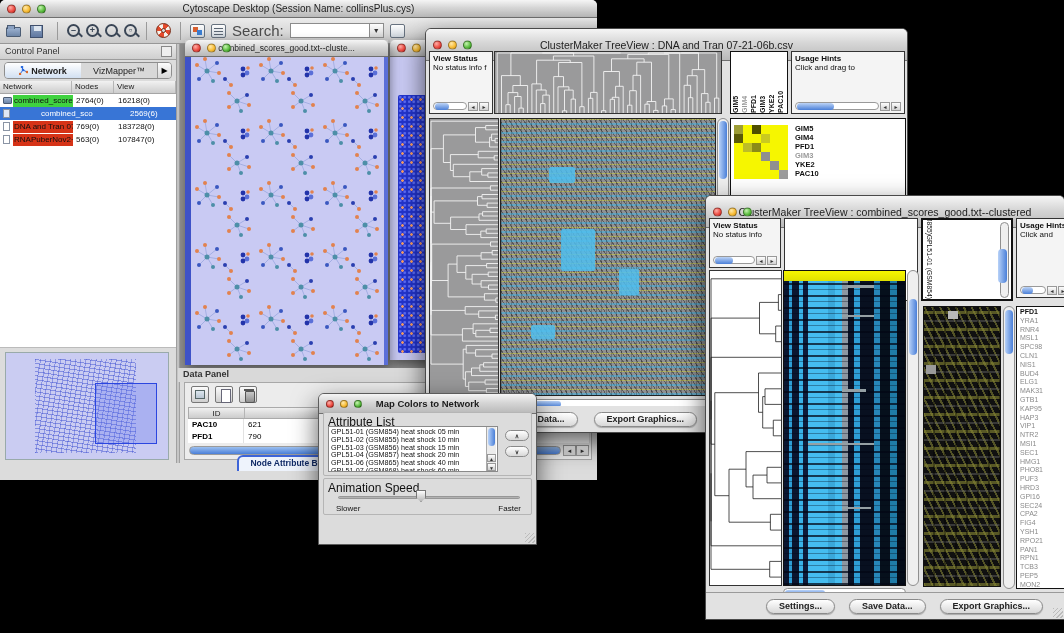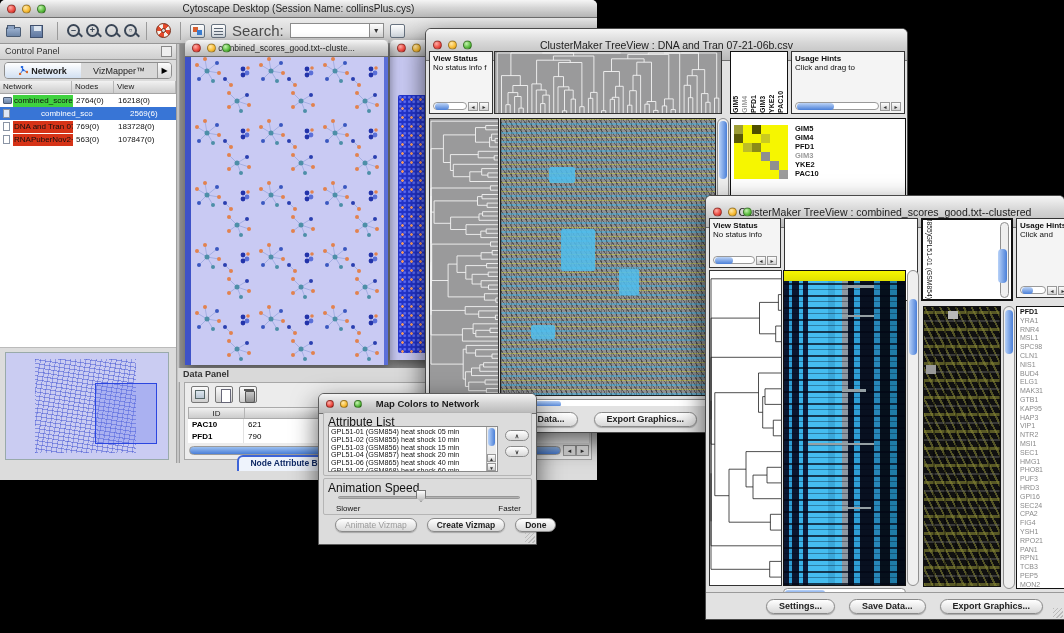--- a/index.html
+++ b/index.html
@@ -632,21 +632,16 @@
     </div>
 
     <div class="groupbox" style="top:84px;height:37px;">
       <div class="grouplbl">Animation Speed</div>
       <div id="slidertrack"></div>
       <div id="sliderthumb"></div>
       <span class="sliderlbl" style="left:12px;">Slower</span>
       <span class="sliderlbl" style="right:10px;">Faster</span>
     </div>
 
-    <div id="dlgbtns">
-      <button class="aquabtn disabled">Animate Vizmap</button>
-      <button class="aquabtn">Create Vizmap</button>
-      <button class="aquabtn">Done</button>
-    </div>
     <div class="grip"></div>
   </div>
 
 </div>
 
 </body></html>

